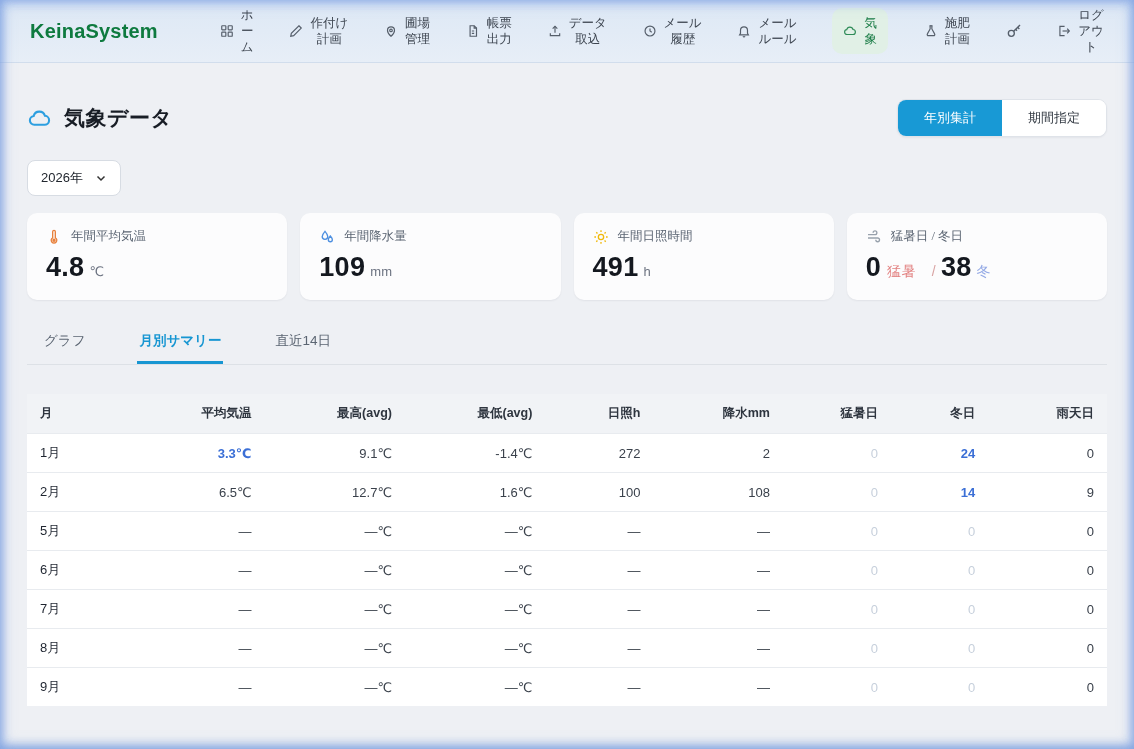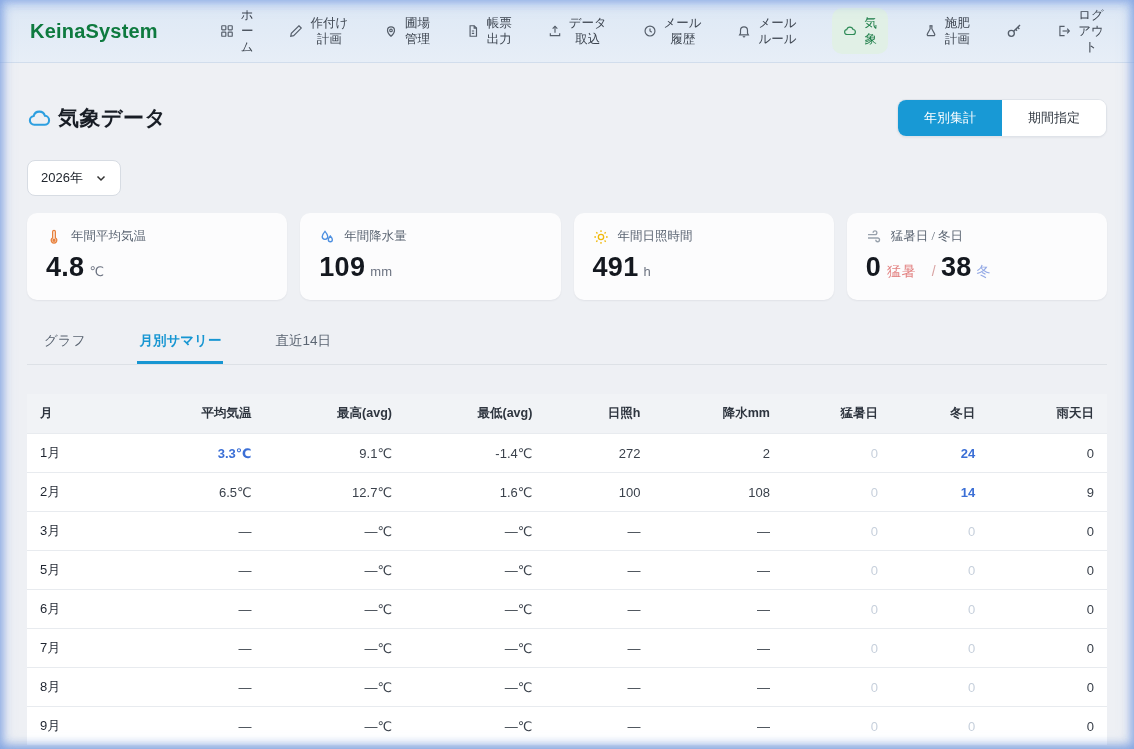--- a/index.html
+++ b/index.html
@@ -42,21 +42,21 @@
   .nav-item.active {
     background:#e1f0e6; border-radius:10px; padding:7px 11px;
     color:#177a43;
   }
   .nav-item.active .nav-ico { color:#2e8b57; }
   .nav-item.icon-only svg { width:16px; height:16px; }
 
   
   .content { padding:0 27px; }
   .page-head { display:flex; justify-content:space-between; align-items:center; margin-top:36px; }
-  .title-wrap { display:flex; align-items:center; gap:6px; }
+  .title-wrap { display:flex; align-items:center; gap:12px; }
   .title-wrap svg { width:25px; height:25px; color:#2d9fe0; }
   h1 { font-size:21px; font-weight:700; color:#181d25; letter-spacing:.5px; }
 
   .toggle-group {
     display:flex; background:#fff; border:1px solid #dfe3e9;
     border-radius:9px; overflow:hidden;
     box-shadow:0 1px 2px rgba(16,24,40,.05);
   }
   .toggle {
     border:none; background:#fff; padding:9px 26px;
@@ -391,31 +391,20 @@
           <td>6.5℃</td>
           <td>12.7℃</td>
           <td>1.6℃</td>
           <td>100</td>
           <td>108</td>
           <td class="cell-muted">0</td>
           <td class="cell-blue">14</td>
           <td>9</td>
         </tr>
         <tr>
-          <td class="month">3月</td>
-          <td>—</td>
-          <td>—℃</td>
-          <td>—℃</td>
-          <td>—</td>
-          <td>—</td>
-          <td class="cell-muted">0</td>
-          <td class="cell-muted">0</td>
-          <td>0</td>
-        </tr>
-        <tr>
           <td class="month">5月</td>
           <td>—</td>
           <td>—℃</td>
           <td>—℃</td>
           <td>—</td>
           <td>—</td>
           <td class="cell-muted">0</td>
           <td class="cell-muted">0</td>
           <td>0</td>
         </tr>

